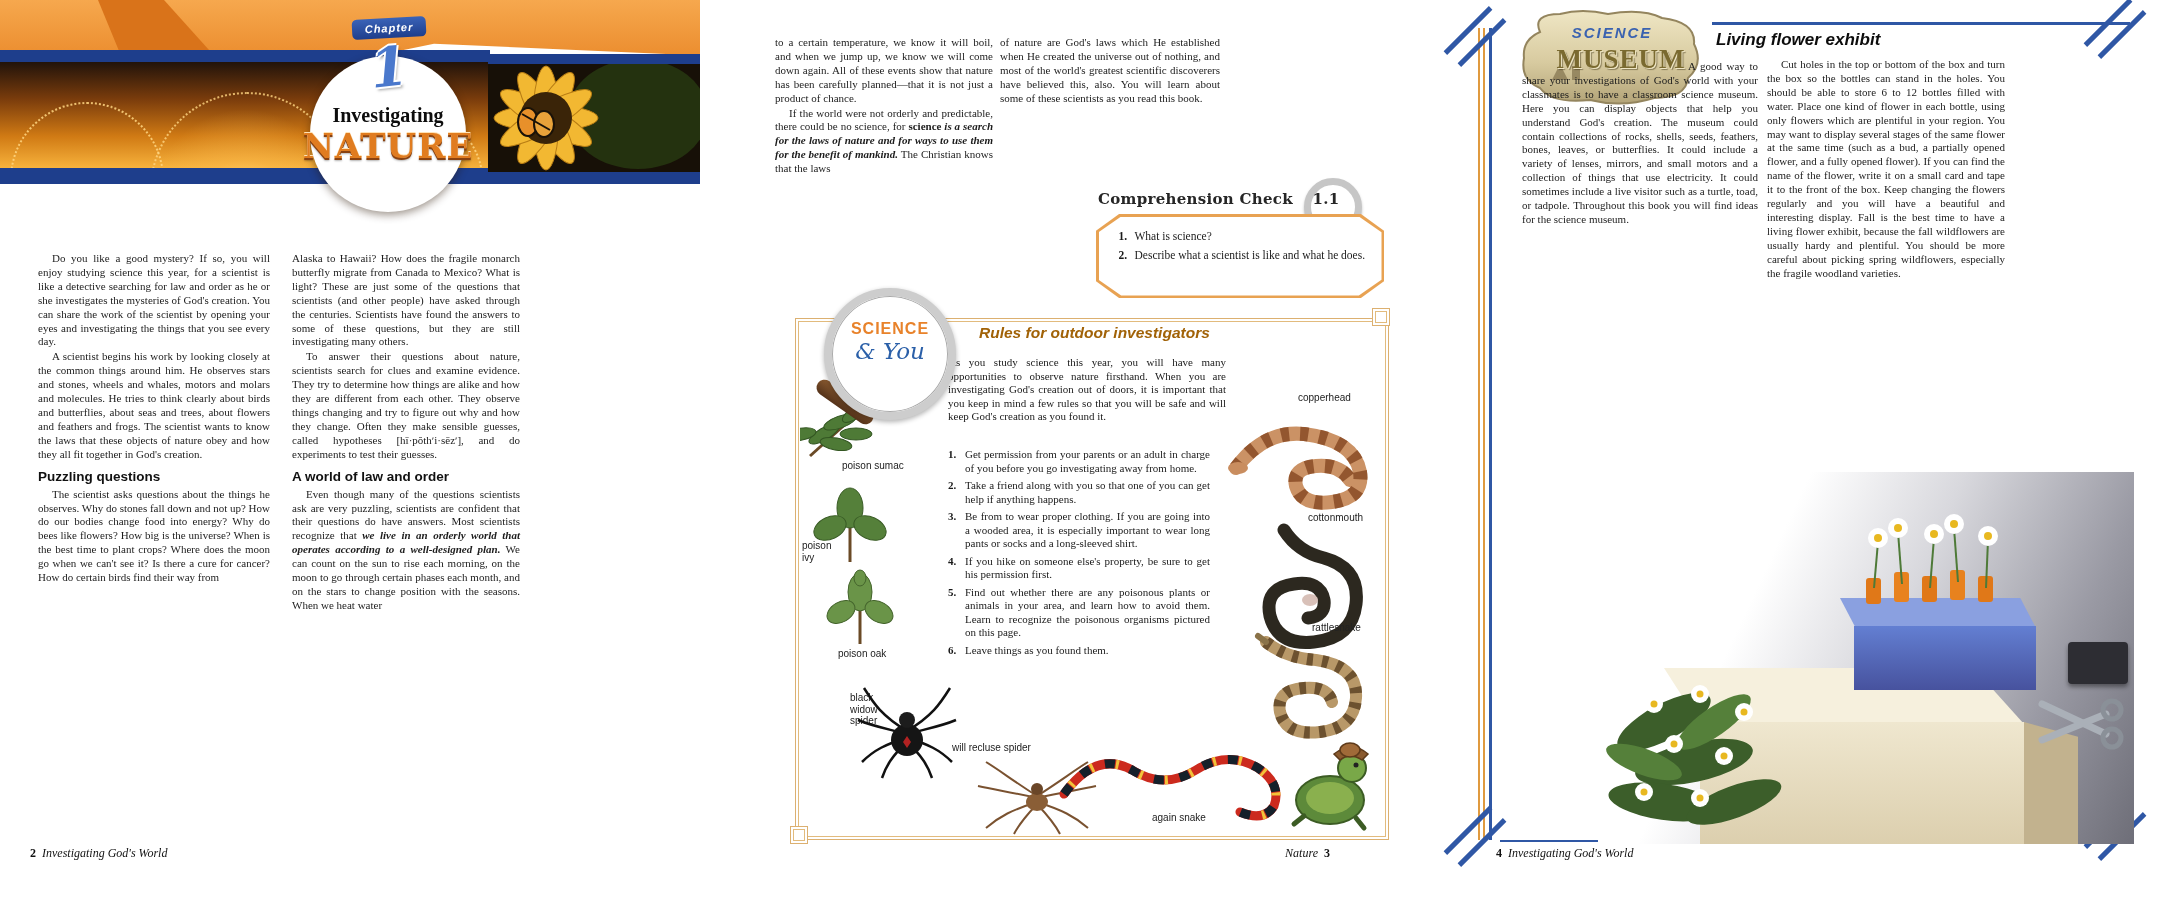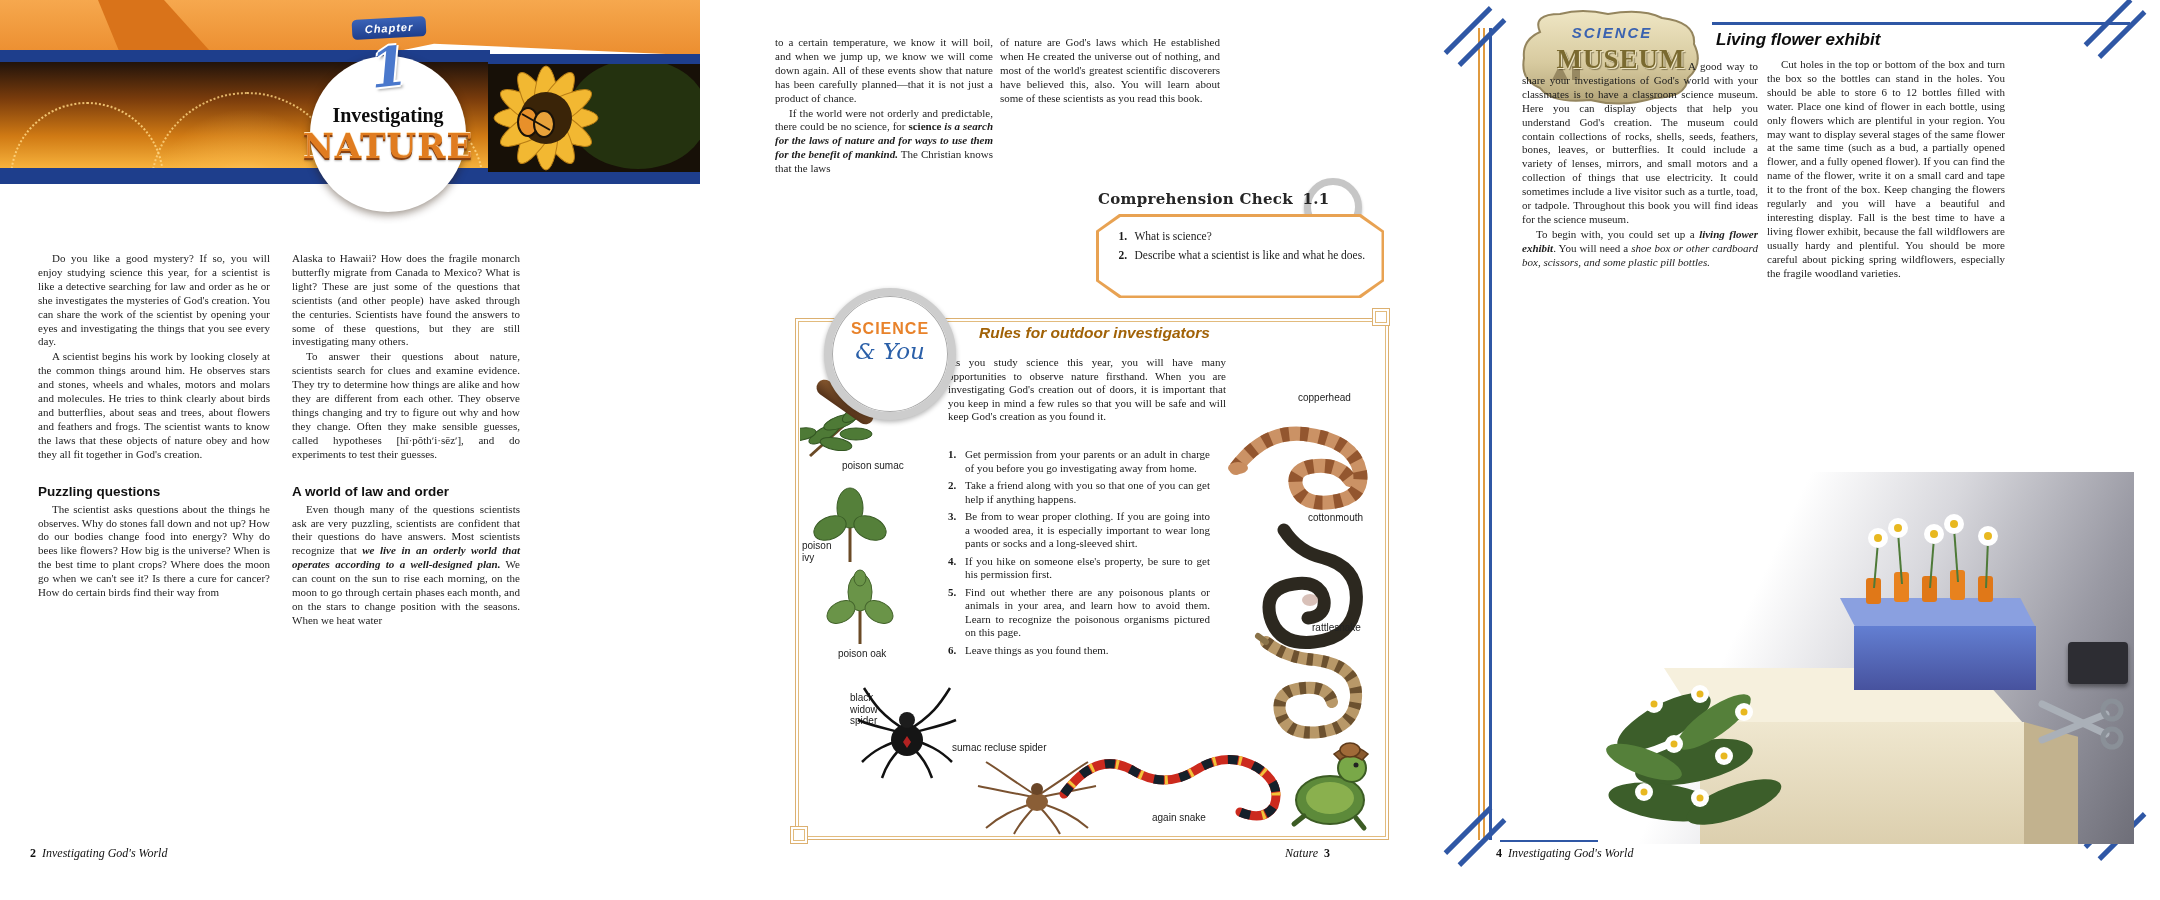--- a/index.html
+++ b/index.html
@@ -1,21 +1,21 @@
 <!DOCTYPE html>
 <html><head>
 <meta charset="utf-8">
 <style>
   html,body{margin:0;padding:0;background:#ffffff;}
   #spread{position:relative;width:2160px;height:900px;background:#ffffff;overflow:hidden;
           font-family:"Liberation Serif",serif;color:#1a1a1a;}
   .abs{position:absolute;}
   .body-text{font:11px/13.9px "Liberation Serif",serif;text-align:justify;color:#1c1c1c;}
   .body-text p{margin:0 0 1px 0;text-indent:14px;}
-  .subhead{font:bold 13.5px/16px "Liberation Sans",sans-serif;color:#111;margin:22px 0 3px 0;text-indent:0;}
+  .subhead{font:bold 13.5px/16px "Liberation Sans",sans-serif;color:#111;margin:7px 0 3px 0;text-indent:0;}
   .sec-heading{font:bold 21px "DejaVu Serif",serif;letter-spacing:.2px;color:#101010;}
   .footer-line{font:italic 12px "Liberation Serif",serif;color:#111;}
   .footer-line b{font-style:normal;font-weight:bold;margin-right:6px;}
   .footer-line .pnum-right{font-style:normal;font-weight:bold;margin-left:6px;}
   
   #banner{left:0;top:0;width:700px;height:186px;overflow:visible;}
   .navy{background:#1e3e8c;}
   
   .octa{clip-path:polygon(8% 0,92% 0,100% 20%,100% 80%,92% 100%,8% 100%,0 80%,0 20%);}
   
@@ -119,21 +119,21 @@
     <p><span>If the world were not orderly and predictable, there could be no science, for </span><b>science</b><b><i> is a search for the laws of nature and for ways to use them for the benefit of mankind.</i></b><span>  The Christian knows that the laws</span></p>
   </div>
   <div class="abs body-text" style="left:1000px;top:36px;width:220px;">
     <p style="text-indent:0;">of nature are God's laws which He established when He created the universe out of nothing, and most of the world's greatest scientific discoverers have believed this, also.  You will learn about some of these scientists as you read this book.</p>
   </div>
 
   <div class="abs" style="left:1092px;top:176px;width:300px;height:130px;">
     <div class="abs" style="left:212px;top:2px;width:44px;height:44px;border-radius:50%;border:7px solid #c6c6c6;background:#fff;box-shadow:0 2px 3px rgba(0,0,0,.25);"></div>
     <div class="abs" style="left:6px;top:14px;width:290px;font:bold 15px 'DejaVu Serif',serif;color:#262626;letter-spacing:.3px;">
       <span>Comprehension Check</span>
-      <span style="margin-left:4px;">1.1</span>
+      <span style="margin-left:14px;">1.1</span>
     </div>
     <div class="abs octa" style="left:4px;top:38px;width:288px;height:84px;background:#e8a252;">
       <div class="abs octa" style="left:2.5px;top:2.5px;right:2.5px;bottom:2.5px;background:#ffffff;">
         <div class="abs" style="left:20px;top:12px;width:248px;">
           <div class="q-item">
             <span class="q-num">1.</span>
             <span class="q-text">What is science?</span>
           </div>
           <div class="q-item">
             <span class="q-num">2.</span>
@@ -253,21 +253,21 @@
     <ellipse cx="78" cy="78" rx="8" ry="6" fill="#d8c0b8"></ellipse>
   </svg>
 
   <div class="abs small-label" style="left:1312px;top:622px;width:80px;">rattlesnake</div>
   <svg class="abs" style="left:1236px;top:632px;" width="148" height="118" viewBox="0 0 148 118">
     <path d="M30,10 Q50,26 80,28 Q122,34 120,66 Q118,96 84,100 Q50,104 44,80 Q40,58 68,56 Q92,54 96,70" fill="none" stroke="#b89868" stroke-width="12" stroke-linecap="round"></path>
     <path d="M30,10 Q50,26 80,28 Q122,34 120,66 Q118,96 84,100 Q50,104 44,80 Q40,58 68,56 Q92,54 96,70" fill="none" stroke="#5e4426" stroke-width="12" stroke-dasharray="6 9" opacity=".85"></path>
     <path d="M30,10 l-8,-6" stroke="#8a7248" stroke-width="6" stroke-linecap="round"></path>
   </svg>
 
-  <div class="abs small-label" style="left:952px;top:742px;width:130px;">sumac recluse spider</div>
+  <div class="abs small-label" style="left:952px;top:742px;width:130px;">will recluse spider</div>
   <svg class="abs" style="left:972px;top:756px;" width="130" height="80" viewBox="0 0 130 80">
     <g stroke="#7a5230" stroke-width="2" fill="none">
       <path d="M65,40 C40,24 30,16 14,6"></path>
         <path d="M65,42 C38,36 24,34 6,30"></path>
       <path d="M65,46 C40,54 28,60 14,72"></path>
         <path d="M65,48 C52,62 46,70 42,78"></path>
       <path d="M65,40 C90,24 100,16 116,6"></path>
         <path d="M65,42 C92,36 106,34 124,30"></path>
       <path d="M65,46 C90,54 102,60 116,72"></path>
         <path d="M65,48 C78,62 84,70 88,78"></path>
@@ -326,21 +326,20 @@
       <path d="M40,74 l8,-16 l8,16 z M60,74 l0,-14 l8,0 l0,14 z" fill="#8a7a55" opacity=".8"></path>
     </svg>
     <div class="abs" style="left:30px;top:18px;width:140px;text-align:center;font:bold italic 15px 'Liberation Sans',sans-serif;color:#3a62b0;letter-spacing:2px;">SCIENCE</div>
     <div class="abs" style="left:34px;top:38px;width:150px;text-align:center;font:bold 27px 'Liberation Serif',serif;color:#7a6a30;letter-spacing:1px;text-shadow:1px 1px 0 #efe6c4,2px 2px 1px rgba(60,50,20,.5);">MUSEUM</div>
   </div>
 
   <div class="abs" style="left:1716px;top:30px;width:300px;font:bold italic 17px 'Liberation Sans',sans-serif;color:#0d0d0d;">Living flower exhibit</div>
 
   <div class="abs body-text" style="left:1522px;top:60px;width:236px;">
     <p style="text-indent:166px;">A good way to share your investigations of God's world with your classmates is to have a classroom science museum.  Here you can display objects that help you understand God's creation.  The museum could contain collections of rocks, shells, seeds, feathers, bones, leaves, or butterflies.  It could include a variety of lenses, mirrors, and small motors and a collection of things that use electricity.  It could sometimes include a live visitor such as a turtle, toad, or tadpole.  Throughout this book you will find ideas for the science museum.</p>
-    <p><span>To begin with, you could set up a </span><b><i>living flower exhibit</i></b><span>.  You will need a </span><i>shoe box or other cardboard box, scissors, and some plastic pill bottles.</i></p>
   </div>
   <div class="abs body-text" style="left:1767px;top:58px;width:238px;">
     <p>Cut holes in the top or bottom of the box and turn the box so the bottles can stand in the holes.  You should be able to store 6 to 12 bottles filled with water.  Place one kind of flower in each bottle, using only flowers which are plentiful in your region.  You may want to display several stages of the same flower at the same time (such as a bud, a partially opened flower, and a fully opened flower).  If you can find the name of the flower, write it on a small card and tape it to the front of the box.  Keep changing the flowers regularly and you will have a beautiful and interesting display.  Fall is the best time to have a living flower exhibit, because the fall wildflowers are usually hardy and plentiful.  You should be more careful about picking spring wildflowers, especially the fragile woodland varieties.</p>
   </div>
 
   <div class="abs" style="left:1598px;top:472px;width:536px;height:372px;overflow:hidden;
               background:linear-gradient(115deg,#ffffff 0%,#ffffff 30%,#d8d8dd 52%,#9a9aa4 78%,#6e6e78 100%);">
 
     <div class="abs" style="left:66px;top:196px;width:360px;height:56px;background:#f6f0dd;
                 clip-path:polygon(10% 100%,100% 100%,86% 0,0 0);"></div>

